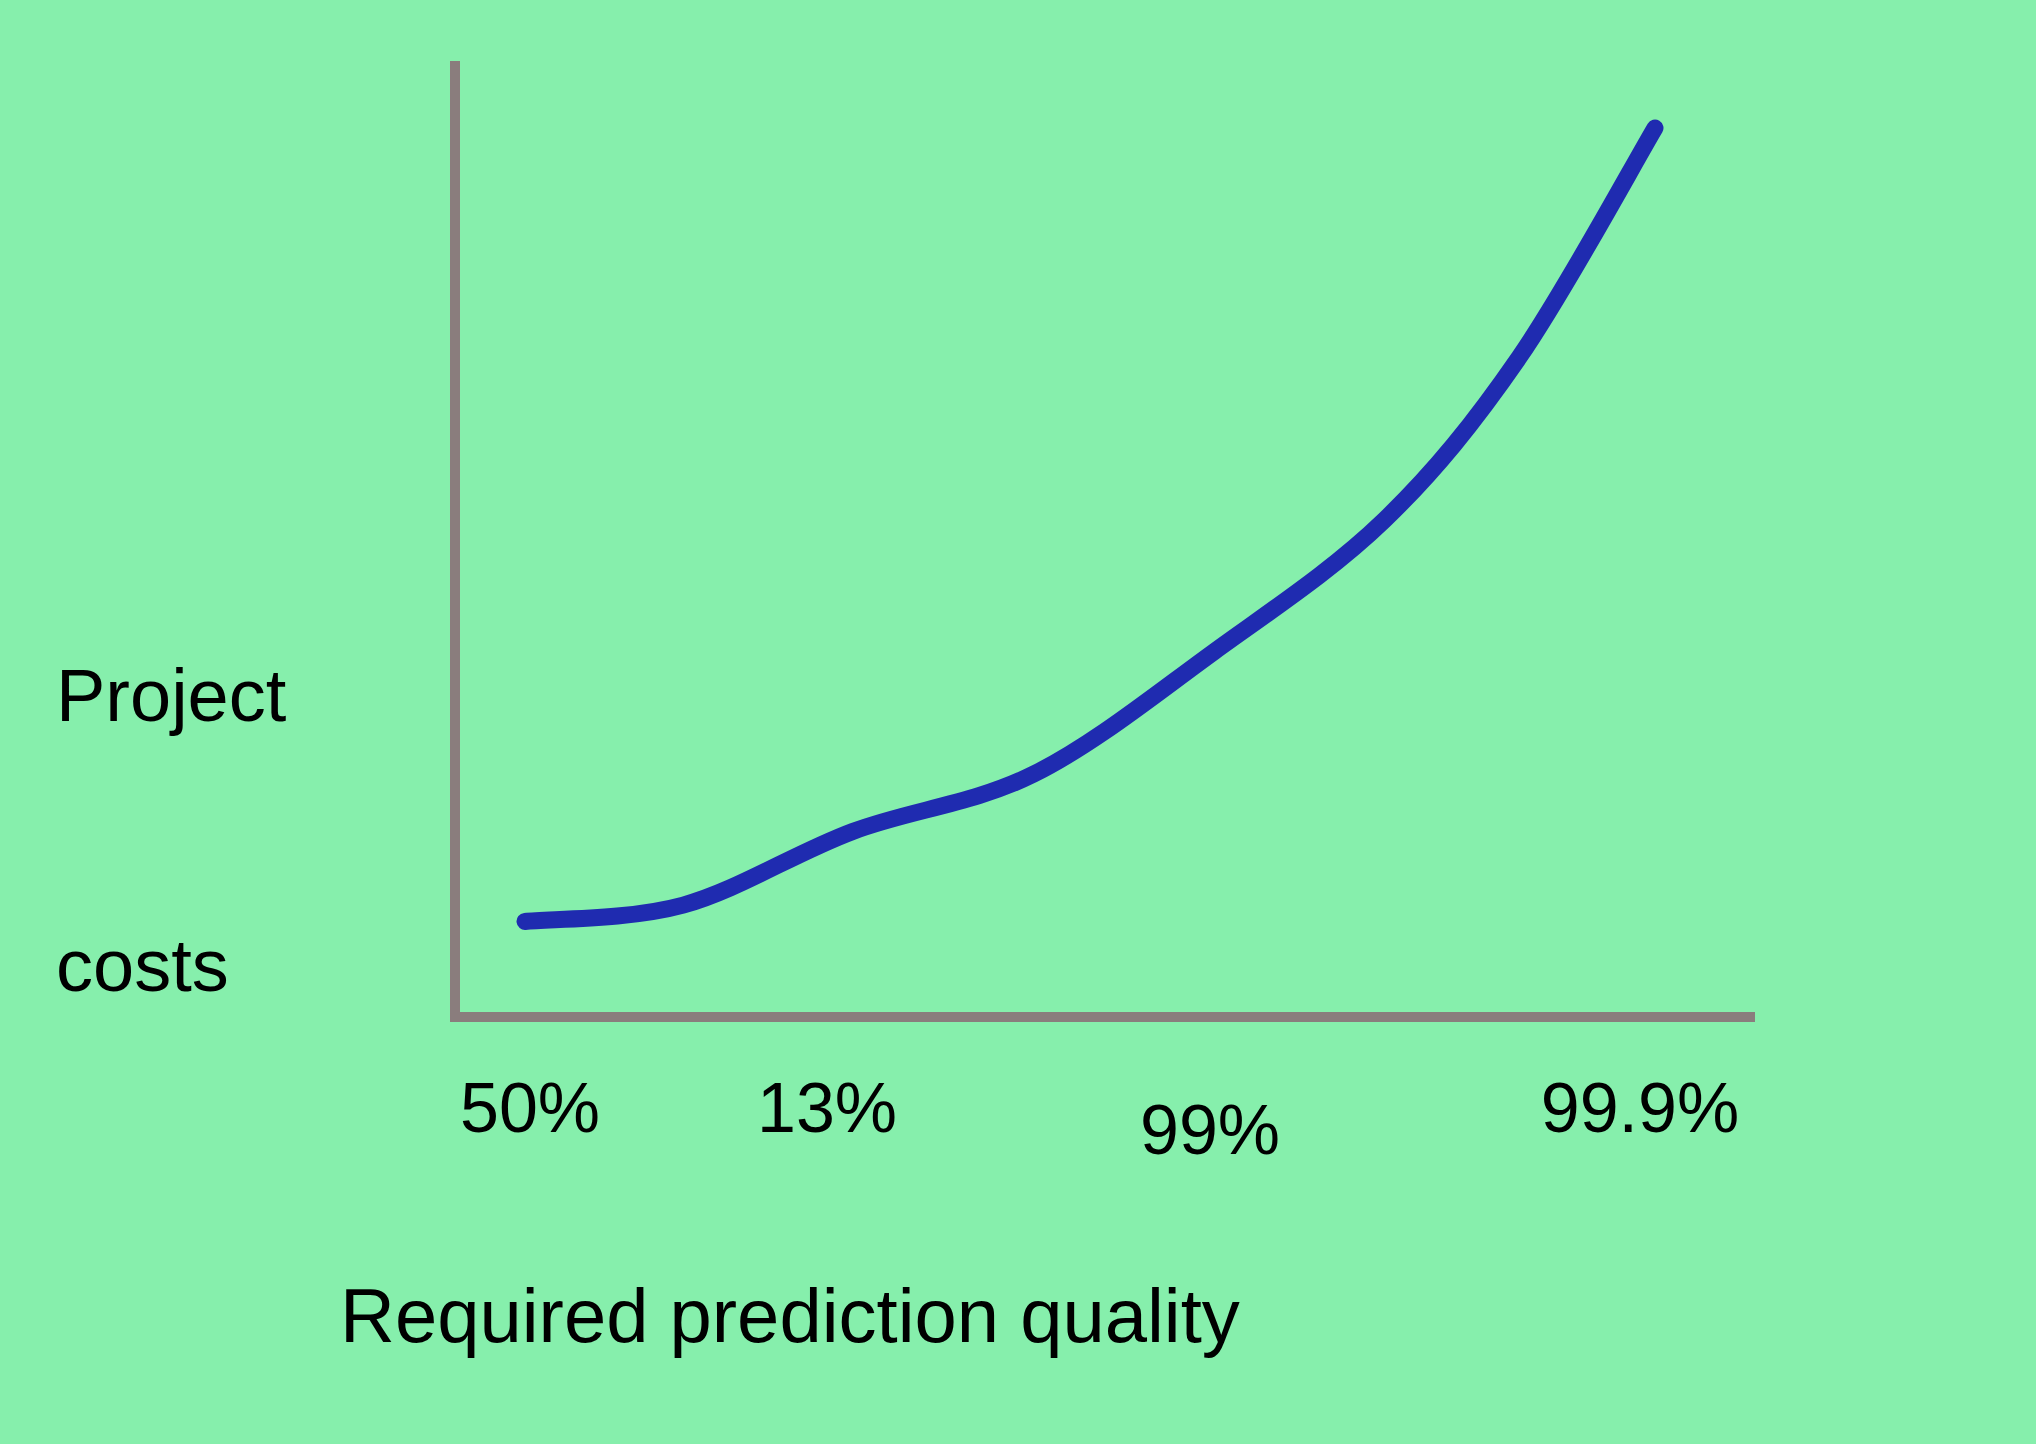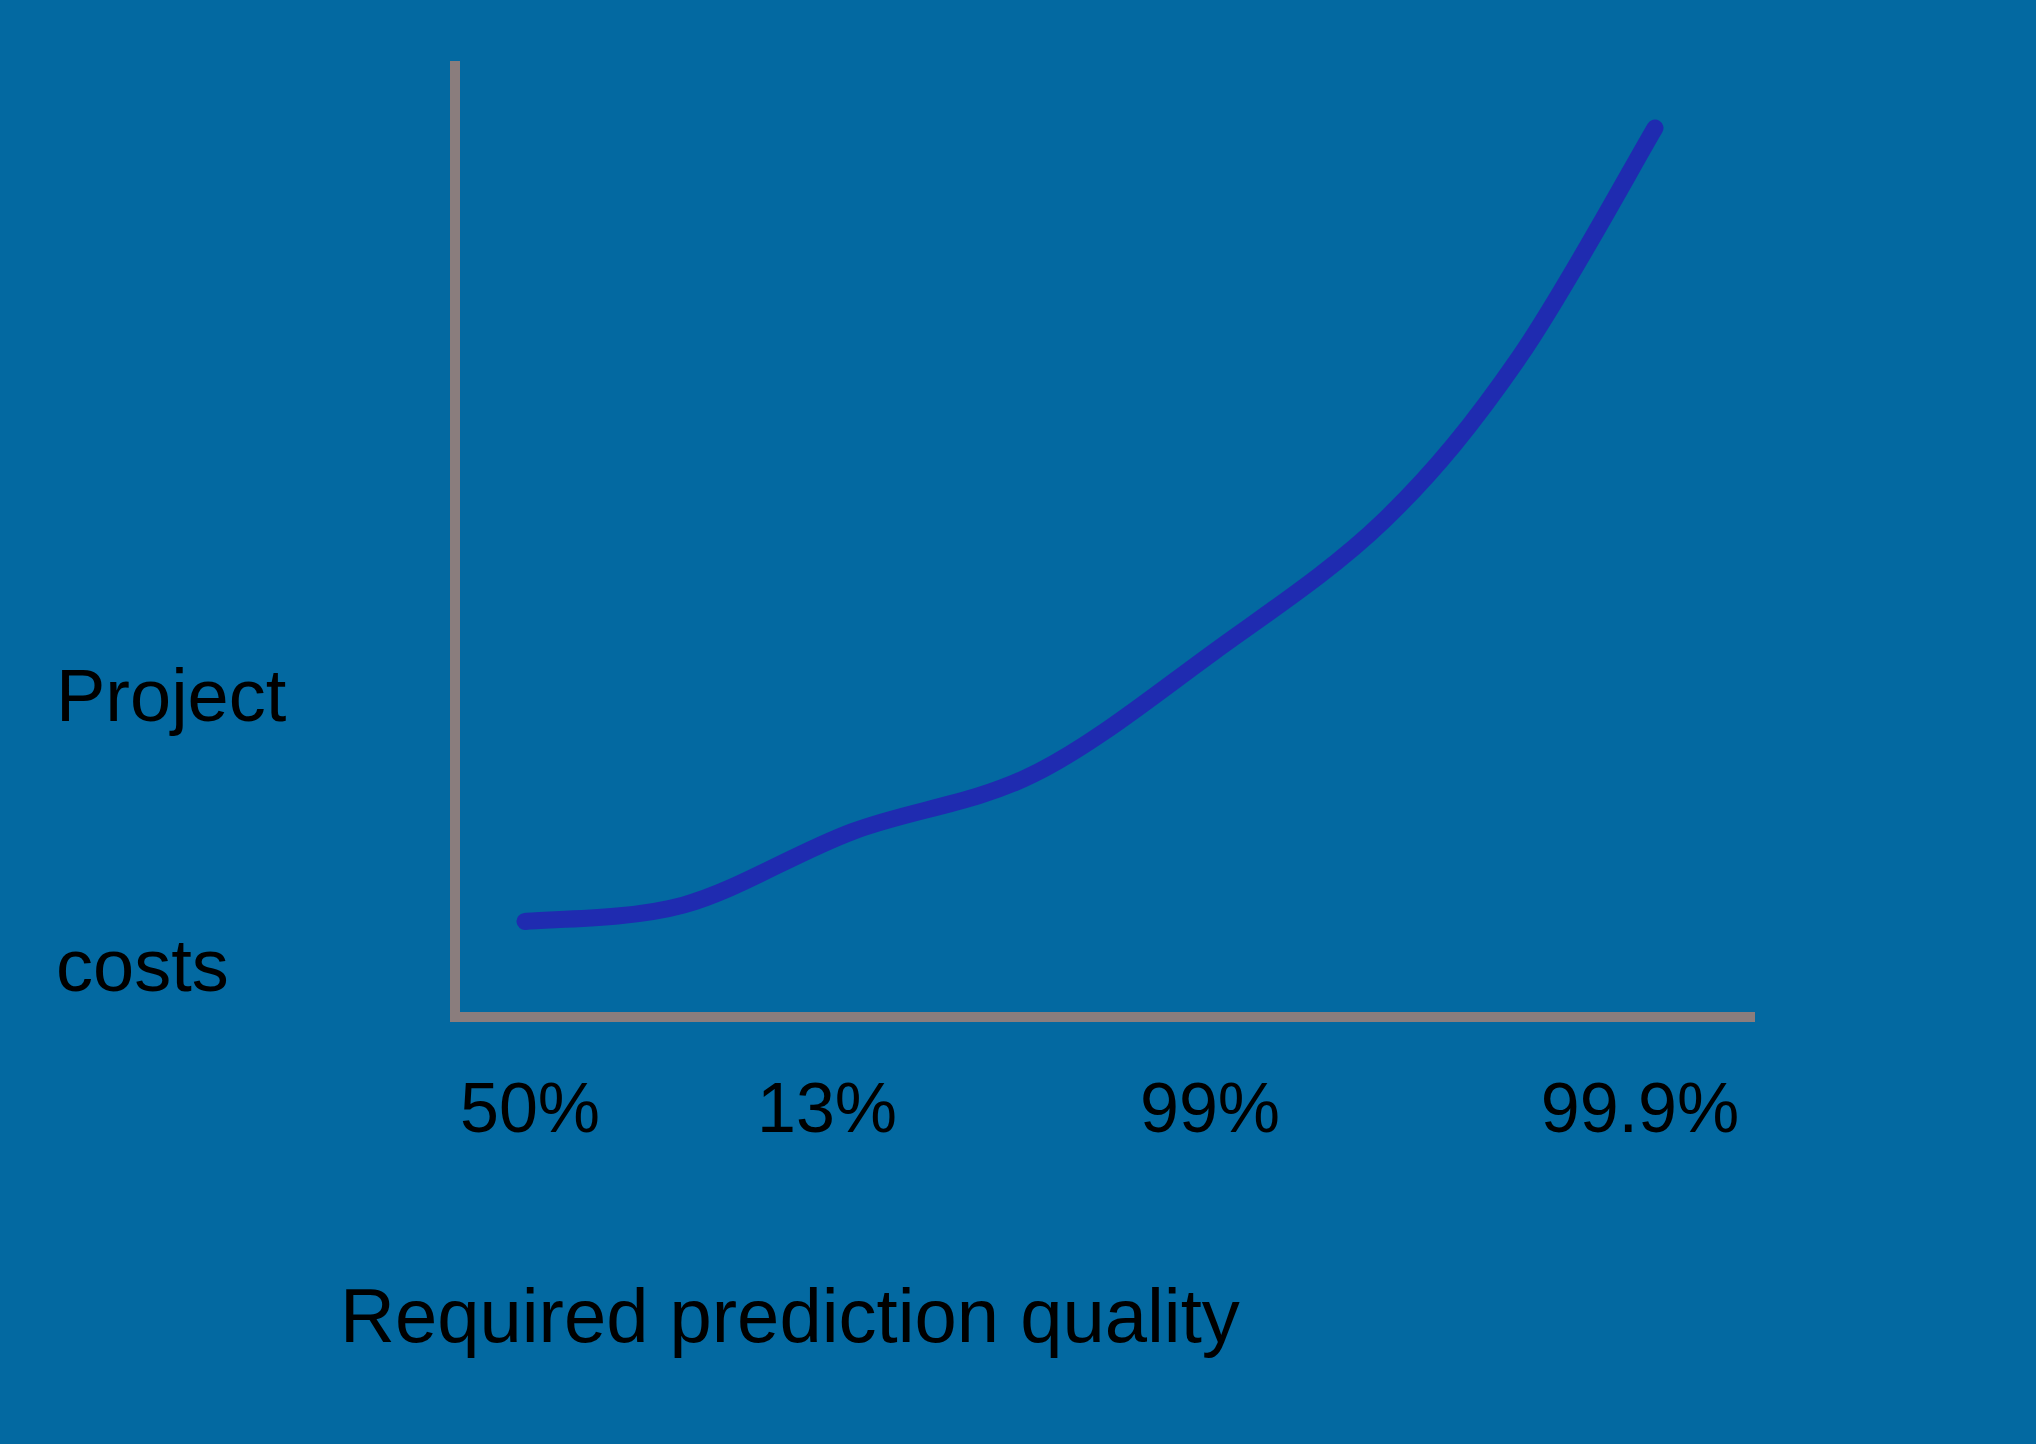--- a/index.html
+++ b/index.html
@@ -61,36 +61,36 @@
     font-weight: 400;
     text-align: right;
     white-space: pre;
     user-select: none;
     transform: translateX(-50%);
   }
 </style>
 </head>
 <body>
 
-<div id="figure" style="background: #0369a1;">
+<div id="figure" style="background: #86efac;">
 
   <svg id="plot-svg" viewBox="0 0 2036 1444" xmlns="http://www.w3.org/2000/svg">
 
     <line id="y-axis-line" x1="455" y1="61" x2="455" y2="1022" stroke="#8a7d7d" stroke-width="10"></line>
 
     <line id="x-axis-line" x1="450" y1="1017" x2="1755" y2="1017" stroke="#8a7d7d" stroke-width="10"></line>
 
     <path id="cost-curve" fill="none" stroke-linecap="round" stroke-linejoin="round" d="M 525.00 921.46 C 551.37 918.73, 628.58 920.10, 683.20 905.10 C 737.82 890.10, 794.32 853.29, 852.70 831.48 C 911.08 809.67, 973.23 804.21, 1033.50 774.22 C 1093.77 744.23, 1155.92 693.78, 1214.30 651.52 C 1272.68 609.26, 1332.95 569.72, 1383.80 520.64 C 1434.65 471.56, 1474.20 422.48, 1519.40 357.04 C 1564.60 291.60, 1632.40 166.17, 1655.00 128.00" stroke="#1f2bb0" stroke-width="17"></path>
   </svg>
 
   <div id="y-axis-title" class="axis-title">
     <span class="line">Project</span>
     <span class="line">costs</span>
   </div>
 
   <div class="tick-label" style="left:530px;">50%</div>
   <div class="tick-label" style="left:827px;">13%</div>
-  <div class="tick-label" style="left:1210px;">99%</div>
+  <div class="tick-label" style="left:1210px;margin-top:22px;">99%</div>
   <div class="tick-label" style="left:1640px;">99.9%</div>
 
   <div id="x-axis-title" class="axis-title">Required prediction quality</div>
 
 </div>
 
 </body></html>

